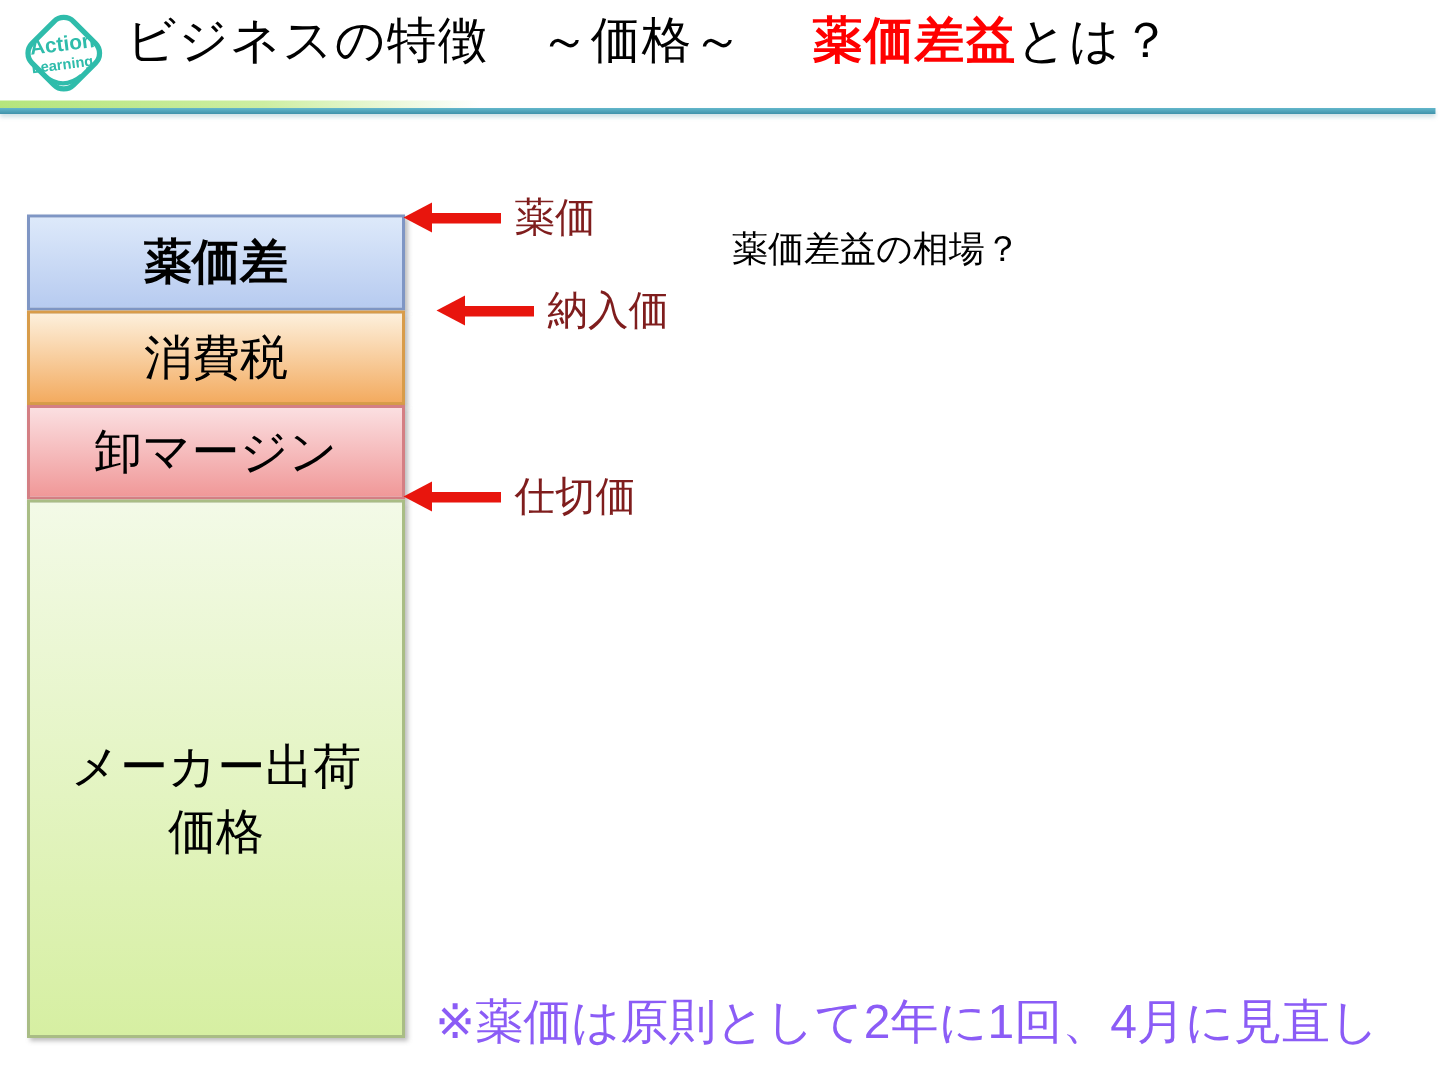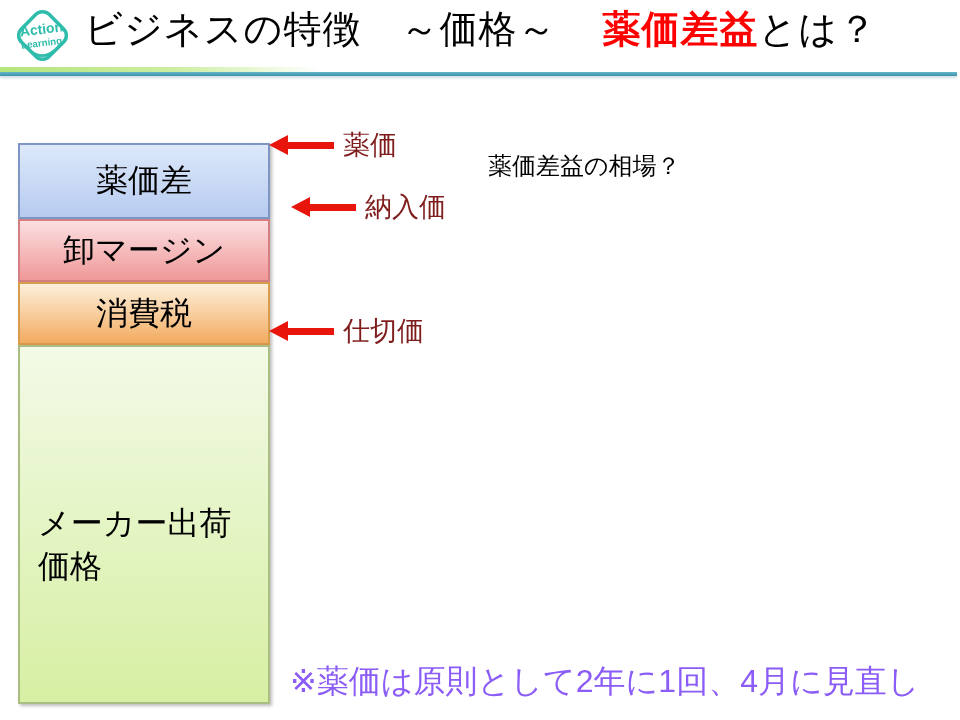--- a/index.html
+++ b/index.html
@@ -2,37 +2,37 @@
 <html><head>
 <meta charset="utf-8">
 <style>
   html,body{margin:0;padding:0;background:#fff;}
   .slide{
     position:relative;width:960px;height:720px;background:#ffffff;overflow:hidden;
     font-family:"Liberation Sans","DejaVu Sans",sans-serif;color:#111;
   }
   
   .logo{position:absolute;left:8px;top:4px;width:68px;height:64px;}
-  .title{position:absolute;left:84px;top:6px;font-size:38px;line-height:1.25;
+  .title{position:absolute;left:84px;top:6px;font-size:33px;line-height:1.25;
          letter-spacing:1px;white-space:nowrap;color:#000;}
   .title .hl{color:#ff0000;font-weight:bold;margin-left:46px;}
   .divider-green{position:absolute;left:0;top:67px;width:320px;height:9px;
     background:linear-gradient(90deg,#b5e57d 0%,#cdeea2 55%,rgba(255,255,255,0) 100%);}
   .divider-teal{position:absolute;left:0;top:72px;width:957px;height:4px;
     background:linear-gradient(180deg,#63b7cb,#3f92aa);
     box-shadow:0 2px 3px rgba(110,160,175,0.35);}
   
   .bar{position:absolute;left:18px;top:143px;width:252px;}
   .seg{box-sizing:border-box;width:252px;display:flex;align-items:center;justify-content:center;
        font-size:32px;color:#000;box-shadow:2px 2px 3px rgba(110,110,110,0.45);}
-  .seg-blue  {height:76px;background:linear-gradient(180deg,#dde9fa 0%,#b7cbf0 100%);border:2px solid #7f96c4;}
+  .seg-blue  {height:64px;background:linear-gradient(180deg,#dde9fa 0%,#b7cbf0 100%);border:2px solid #7f96c4;font-weight:bold;}
   .seg-orange{height:63px;background:linear-gradient(180deg,#fdf0dc 0%,#f3ab60 100%);border:2px solid #d89c4a;}
   .seg-pink  {height:63px;background:linear-gradient(180deg,#fbdfe1 0%,#f09898 100%);border:2px solid #d47f84;}
   .seg-green {height:359px;background:linear-gradient(180deg,#f3fae7 0%,#d6efa2 100%);border:2px solid #a9bd85;}
-  .seg-green .seg-label{width:212px;text-align:left;line-height:1.35;margin-top:41px;}
+  .seg-green .seg-label{width:212px;text-align:center;line-height:1.35;margin-top:41px;}
   
   .marker{position:absolute;left:269px;display:flex;align-items:center;height:36px;}
   .marker .head{width:0;height:0;border-top:10px solid transparent;border-bottom:10px solid transparent;
                 border-right:19px solid #e8150d;}
   .marker .shaft{width:46px;height:7px;background:#e8150d;}
   .marker .mlabel{margin-left:9px;font-size:27px;color:#7f1d1d;white-space:nowrap;}
   .m1{top:127px;} .m2{top:189px;padding-left:22px;} .m3{top:313px;}
   
   .question{position:absolute;left:488px;top:150px;font-size:24px;color:#000;white-space:nowrap;}
   .footnote{position:absolute;left:290px;top:660px;font-size:32px;color:#8b5cf6;white-space:nowrap;}
@@ -51,25 +51,25 @@
 
   <div class="title"><span>ビジネスの特徴　～価格～</span><span class="hl">薬価差益</span><span>とは？</span></div>
 
   <div class="divider-green"></div>
   <div class="divider-teal"></div>
 
   <div class="bar">
     <div class="seg seg-blue">
       <span class="seg-label">薬価差</span>
     </div>
+    <div class="seg seg-orange">
+      <span class="seg-label">消費税</span>
+    </div>
     <div class="seg seg-pink">
       <span class="seg-label">卸マージン</span>
-    </div>
-    <div class="seg seg-orange">
-      <span class="seg-label">消費税</span>
     </div>
     <div class="seg seg-green">
       <span class="seg-label">メーカー出荷価格</span>
     </div>
   </div>
 
   <div class="marker m1">
     <span class="head"></span>
     <span class="shaft"></span>
     <span class="mlabel">薬価</span>

